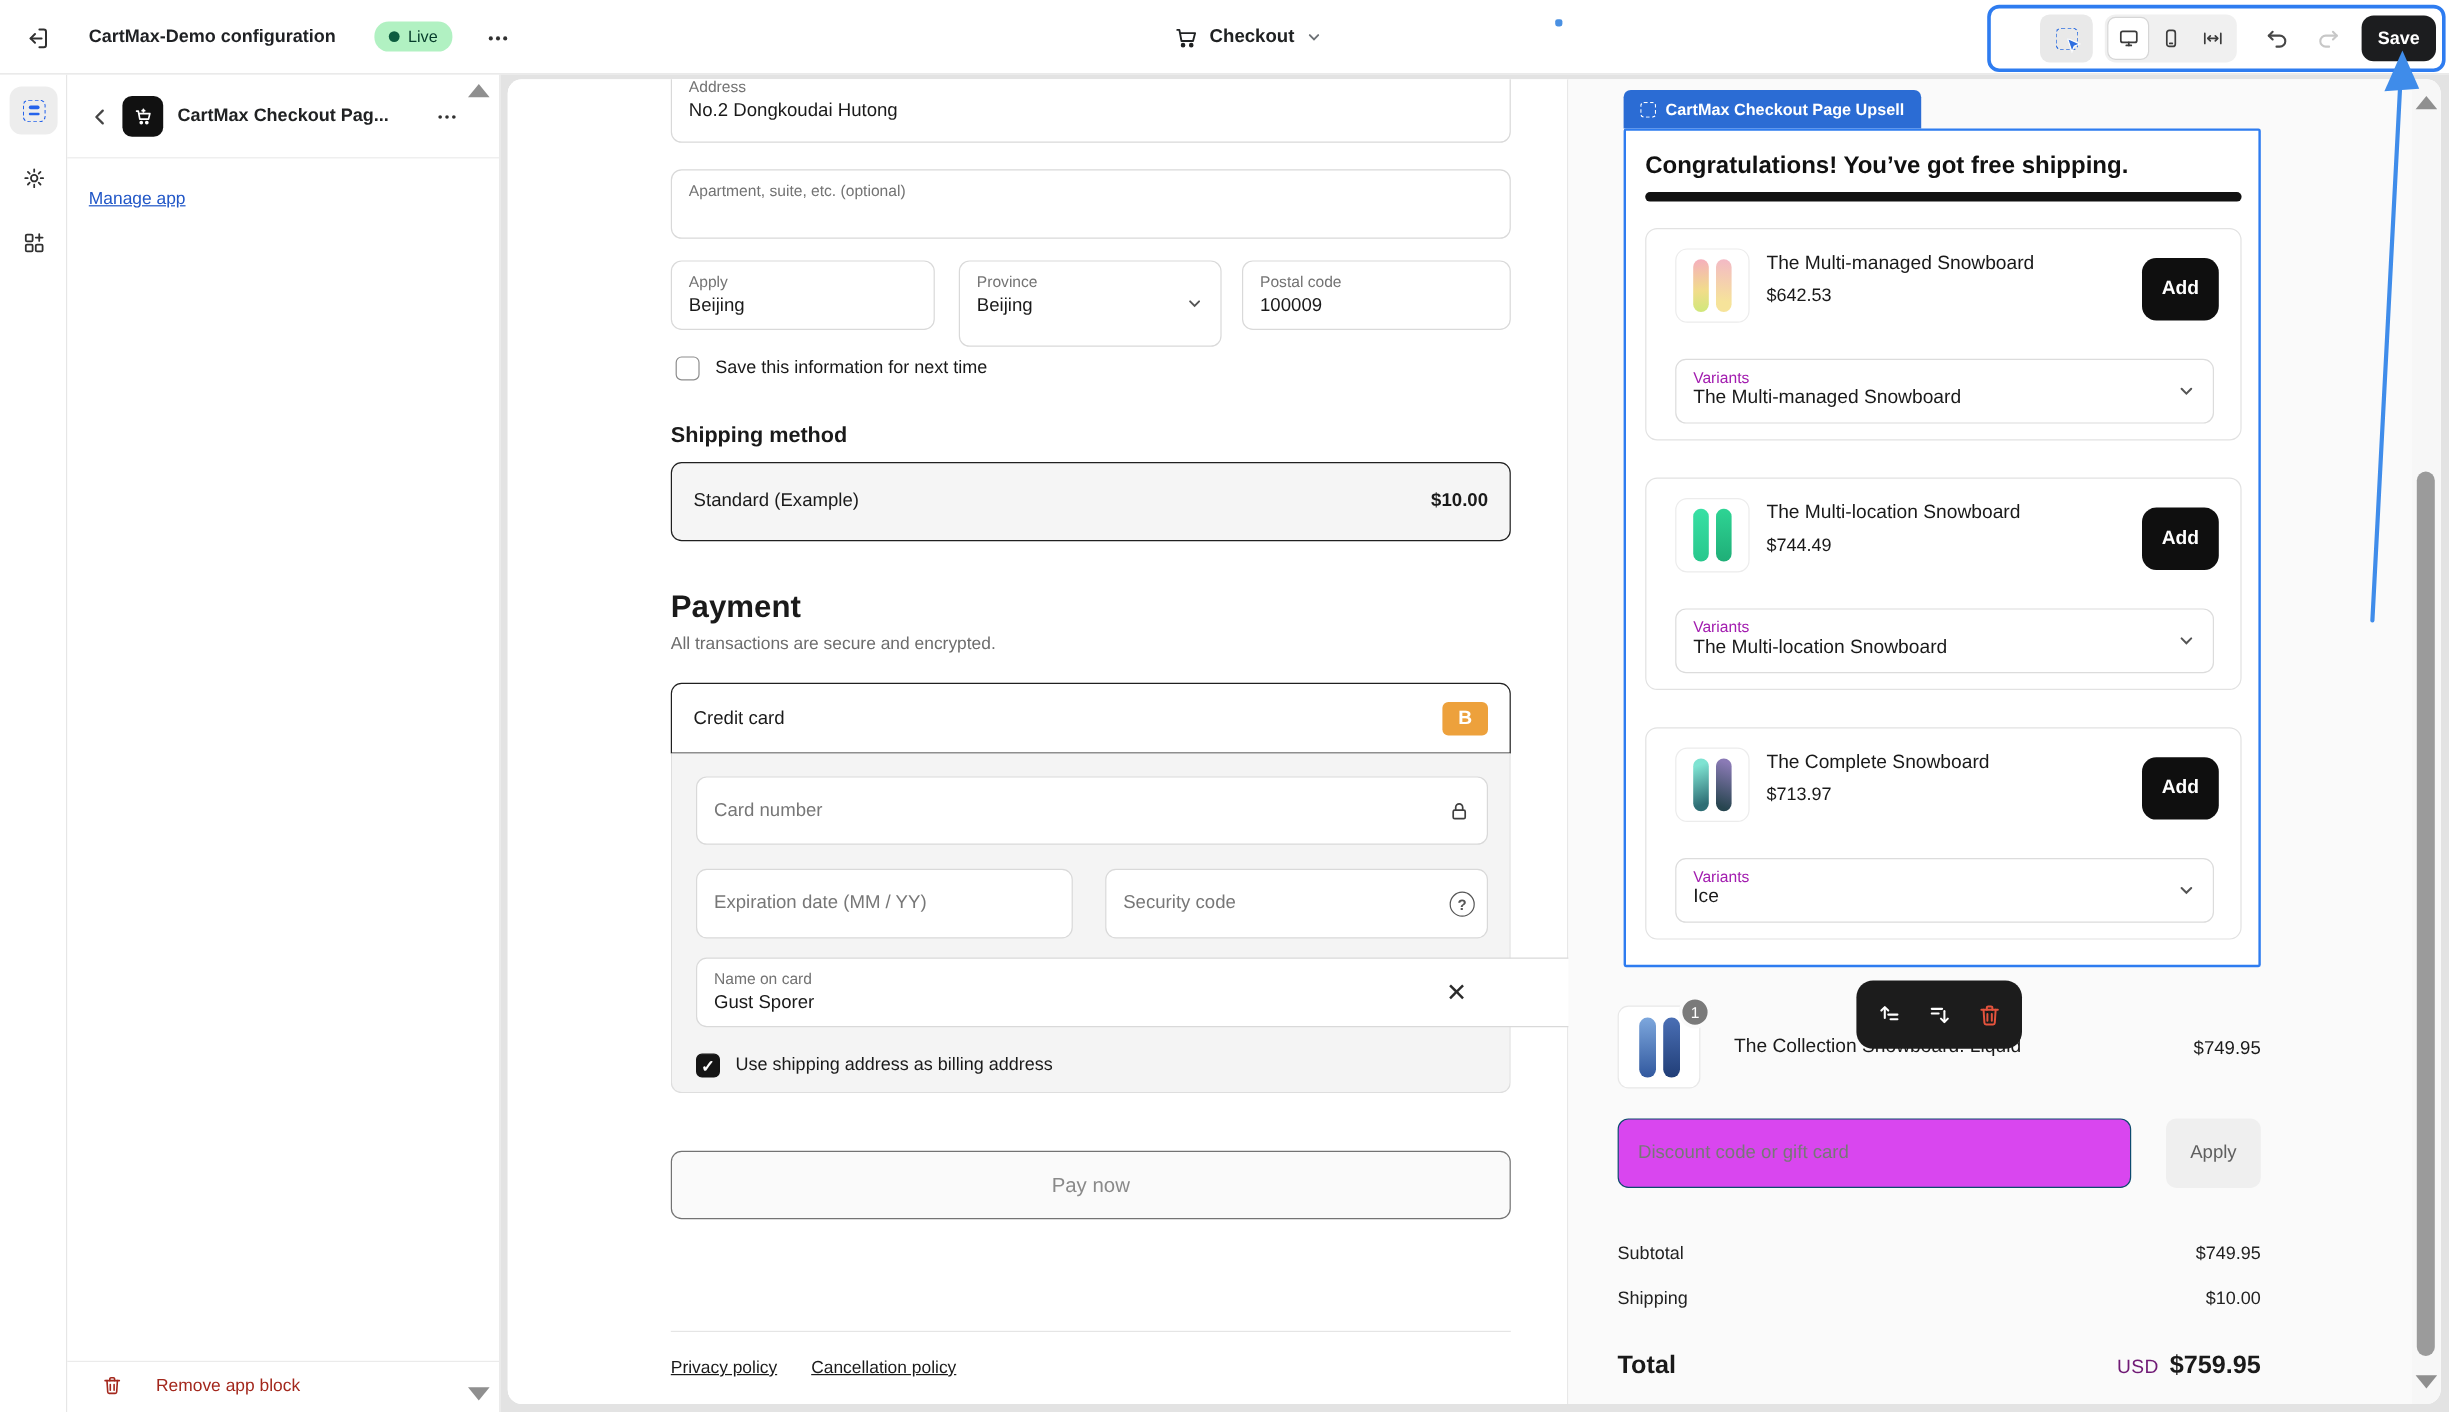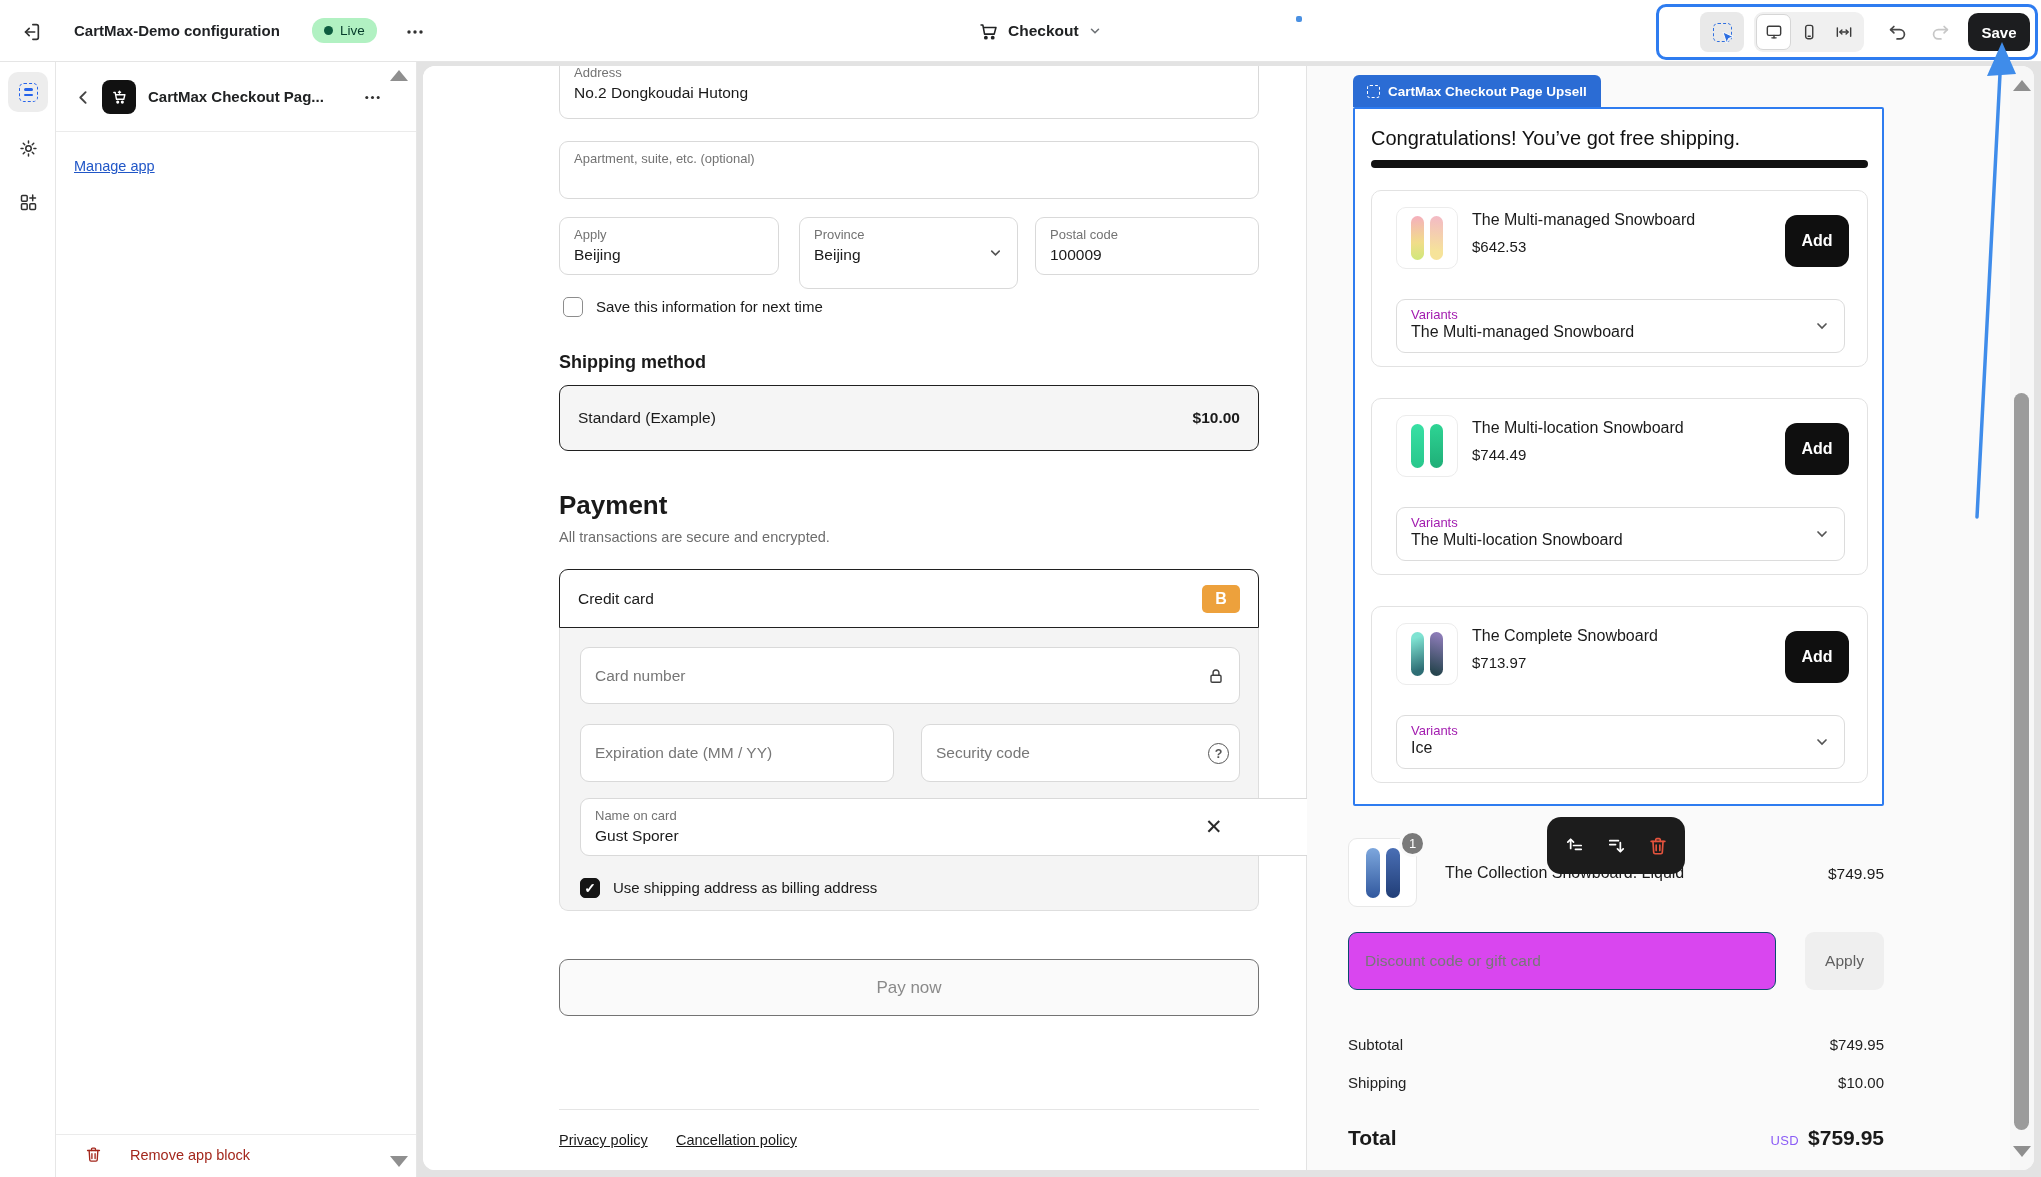--- a/index.html
+++ b/index.html
@@ -73,21 +73,21 @@
   .icon-right{position:absolute;right:14px;top:50%;transform:translateY(-50%);color:#4a4a4a}
   .qmark{width:21px;height:21px;border:1.6px solid #555;border-radius:50%;font-size:12.5px;color:#555;display:flex;align-items:center;justify-content:center;font-weight:700}
   .paynow{position:absolute;background:#fafafa;border:1px solid #737373;border-radius:9px;color:#8a8a8a;font-size:17px;font-family:inherit;display:flex;align-items:center;justify-content:center;cursor:pointer}
   .flink{font-size:14.5px;color:#1a1a1a;text-decoration:underline;cursor:pointer}
 
   
   .upsell-tab{position:absolute;left:46px;top:9px;height:32px;background:#2b6cd4;border-radius:6px 6px 0 0;display:flex;align-items:center;gap:8px;padding:0 14px;color:#fff;cursor:pointer}
   .upsell-tab span{font-size:13.5px;font-weight:700;color:#fff}
   .tab-frame{width:13px;height:13px;border:1.6px dashed #fff;border-radius:3px}
   .upsell-box{position:absolute;left:46px;top:41px;width:531px;height:699px;background:#fff;border:2px solid #2e7cf0;border-radius:2px}
-  .upsell-h{position:absolute;left:16px;top:18px;font-size:20px;font-weight:400;color:#111}
+  .upsell-h{position:absolute;left:16px;top:18px;font-size:20px;font-weight:700;color:#111}
   .progress{position:absolute;left:16px;top:51px;width:497px;height:8px;background:#111;border-radius:5px}
   .pcard{position:absolute;left:16px;width:497px;height:177px;background:#fff;border:1px solid #e2e2e2;border-radius:10px}
   .thumb{position:absolute;left:24px;top:16px;width:62px;height:62px;background:#fff;border:1px solid #ececec;border-radius:10px;display:flex;align-items:center;justify-content:center;gap:6px}
   .board{width:13px;height:44px;border-radius:7px}
   .ptitle{position:absolute;left:100px;top:20px;font-size:16px;color:#1a1a1a;white-space:nowrap}
   .pprice{position:absolute;left:100px;top:47px;font-size:15px;color:#1a1a1a}
   .addbtn{position:absolute;right:18px;top:24px;width:64px;height:52px;background:#0f0f0f;color:#fff;font-size:16px;font-weight:700;font-family:inherit;border:none;border-radius:12px;cursor:pointer}
   .variants{position:absolute;left:24px;top:108px;width:449px;height:54px;background:#fff;border:1px solid #dcdcdc;border-radius:9px;padding:7px 14px;cursor:pointer}
   .variants .lbl{font-size:13px;color:#a21caf}
   .variants .val{font-size:16px;color:#1a1a1a;margin-top:1px}
@@ -99,21 +99,21 @@
   .cart-price{position:absolute;right:126px;top:799px;font-size:15.5px;color:#1a1a1a}
   .blk-toolbar{position:absolute;left:240px;top:751px;width:138px;height:57px;background:#1c1c1c;border-radius:14px;display:flex;align-items:center;justify-content:space-evenly;z-index:6}
   .blk-toolbar button{background:none;border:none;cursor:pointer;width:30px;height:30px;display:flex;align-items:center;justify-content:center}
   .discount-input{position:absolute;left:41px;top:866px;width:428px;height:58px;background:#d946ef;border:1px solid #0c4a6e;border-radius:9px;font-family:inherit;font-size:15.5px;padding:0 16px;outline:none}
   .discount-input::placeholder{color:#777}
   .applybtn{position:absolute;left:498px;top:866px;width:79px;height:58px;background:#efefef;border:none;border-radius:9px;color:#5f5f5f;font-size:15.5px;font-family:inherit;cursor:pointer}
   .trow-l{position:absolute;left:41px;font-size:15px;color:#222}
   .trow-r{position:absolute;right:126px;font-size:15px;color:#222}
   .total-l{position:absolute;left:41px;top:1060px;font-size:21px;font-weight:700}
   .total-r{position:absolute;right:126px;top:1060px;display:flex;align-items:baseline;gap:9px}
-  .total-r .cur{font-size:13px;color:#8b5cf6;letter-spacing:.4px}
+  .total-r .cur{font-size:16px;color:#701a75;letter-spacing:.4px}
   .total-r .amt{font-size:21px;font-weight:700}
 
   
   .arrow-overlay{position:absolute;left:0;top:0;width:2041px;height:1177px;z-index:60;pointer-events:none}
   .blue-dot{position:absolute;left:1296px;top:16px;width:6px;height:6px;border-radius:2px;background:#4a90e2;z-index:61}
 </style>
 </head>
 <body>
 
 <header class="topbar">

